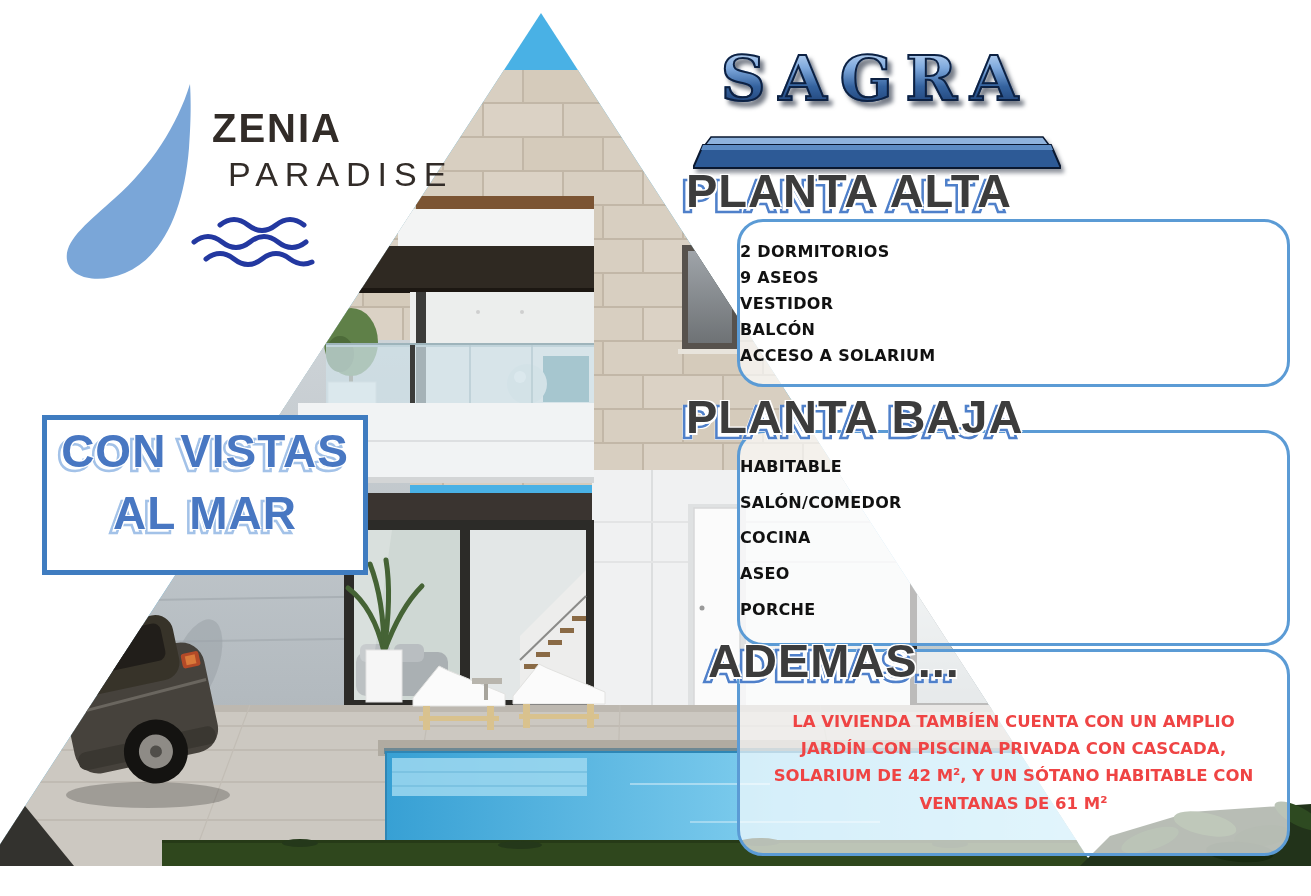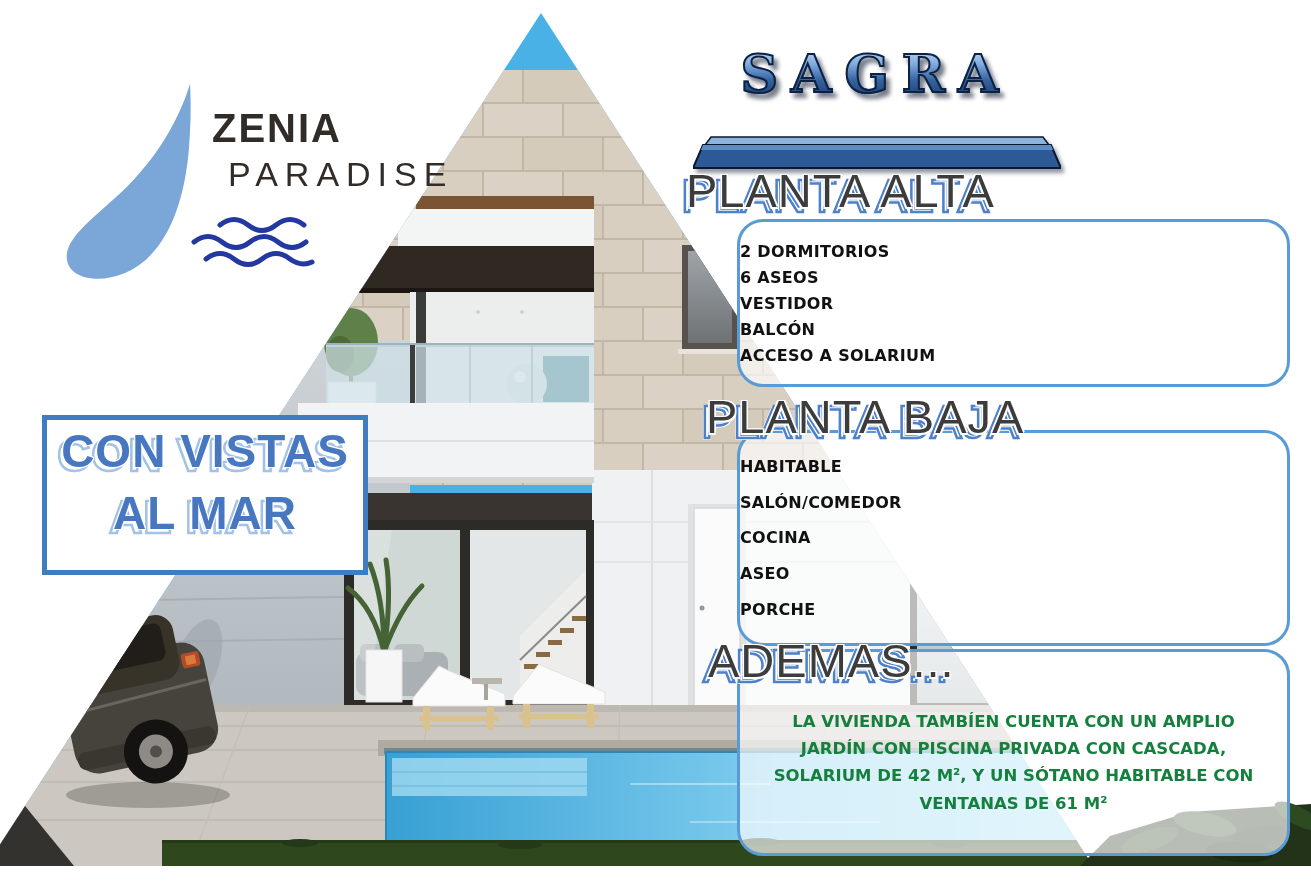--- a/index.html
+++ b/index.html
@@ -19,42 +19,42 @@
   .logo-line2{
     position:absolute;left:228px;top:155px;font-size:34px;font-weight:400;
     letter-spacing:7px;color:#322c28;
   }
   .logo-waves{position:absolute;left:190px;top:216px;}
   
   .sagra-wrap{position:absolute;left:695px;top:48px;width:362px;z-index:3;text-align:center;}
   .sagra-text{
     display:inline-block;
     font-family:"DejaVu Serif","Liberation Serif",serif;
-    font-size:52px;font-weight:700;letter-spacing:13px;line-height:1;
+    font-size:62px;font-weight:700;letter-spacing:13px;line-height:1;
     background:linear-gradient(180deg,#c4daf4 0%,#7fa9dd 32%,#35639f 62%,#1b3b6e 100%);
     -webkit-background-clip:text;background-clip:text;color:transparent;
     -webkit-text-stroke:2px #0d2142;
     filter:drop-shadow(4px 5px 2px rgba(10,20,40,.55));
   }
   .sagra-bar{position:absolute;left:-2px;top:84px;filter:drop-shadow(3px 4px 2px rgba(10,20,40,.45));}
   
   .outlined{position:relative;display:inline-block;line-height:1;}
   .outlined::before{
     content:attr(data-text);
     position:absolute;left:-5px;top:5px;z-index:-1;
     color:transparent;-webkit-text-stroke:2.5px var(--heading-outline,#4f80ca);
   }
   .sec-heading{
     position:absolute;z-index:4;
-    font-size:47px;font-weight:400;letter-spacing:1px;
+    font-size:47px;font-weight:700;letter-spacing:1px;
     color:var(--heading-fill,#3c3c3c);
     text-shadow:-1.5px -1.5px 0 #fff,1.5px -1.5px 0 #fff,-1.5px 1.5px 0 #fff,1.5px 1.5px 0 #fff;
   }
   .h-alta{left:686px;top:167px;}
-  .h-baja{left:686px;top:393px;margin-left:20px;}
+  .h-baja{left:686px;top:393px;}
   .h-ademas{left:708px;top:637px;}
   
   .card{
     position:absolute;z-index:2;left:737px;width:553px;
     background:rgba(255,255,255,0.68);
     border:3px solid var(--box-border,#5b9bd5);
     border-radius:26px;box-sizing:border-box;
   }
   .card-alta{top:219px;height:168px;}
   .card-baja{top:430px;height:216px;}
@@ -63,21 +63,21 @@
     height:100%;display:flex;flex-direction:column;justify-content:space-around;
     align-items:flex-start;padding:16px 0;box-sizing:border-box;
   }
   .card-item{
     font-family:"DejaVu Sans","Liberation Sans",sans-serif;
     font-size:16px;font-weight:700;color:#111;letter-spacing:.3px;white-space:nowrap;
   }
   .card-paragraph{
     margin:56px auto 0 auto;width:508px;text-align:center;
     font-family:"DejaVu Sans","Liberation Sans",sans-serif;
-    font-size:16.5px;font-weight:700;color:#15803d;line-height:1.65;
+    font-size:16.5px;font-weight:700;color:#ef4444;line-height:1.65;
   }
   
   .callout{
     position:absolute;left:42px;top:415px;width:326px;height:160px;z-index:3;
     background:#ffffff;border:5px solid #3f7cc0;box-sizing:border-box;
     display:flex;flex-direction:column;align-items:center;
   }
   .callout .outlined::before{-webkit-text-stroke:2.5px var(--callout-outline,#a3c2e8);left:-4px;top:4px;}
   .callout-line{
     font-size:46px;font-weight:800;letter-spacing:1px;line-height:1.35;
@@ -316,21 +316,21 @@
   </div>
 
   <div class="callout">
     <span class="callout-line outlined" data-text="CON VISTAS">CON VISTAS</span>
     <span class="callout-line outlined" data-text="AL MAR">AL MAR</span>
   </div>
 
   <div class="card card-alta">
     <div class="card-list">
       <div class="card-item">2 DORMITORIOS</div>
-      <div class="card-item">6 ASEOS</div>
+      <div class="card-item">9 ASEOS</div>
       <div class="card-item">VESTIDOR</div>
       <div class="card-item">BALCÓN</div>
       <div class="card-item">ACCESO A SOLARIUM</div>
     </div>
   </div>
 
   <div class="card card-baja">
     <div class="card-list">
       <div class="card-item">HABITABLE</div>
       <div class="card-item">SALÓN/COMEDOR</div>

